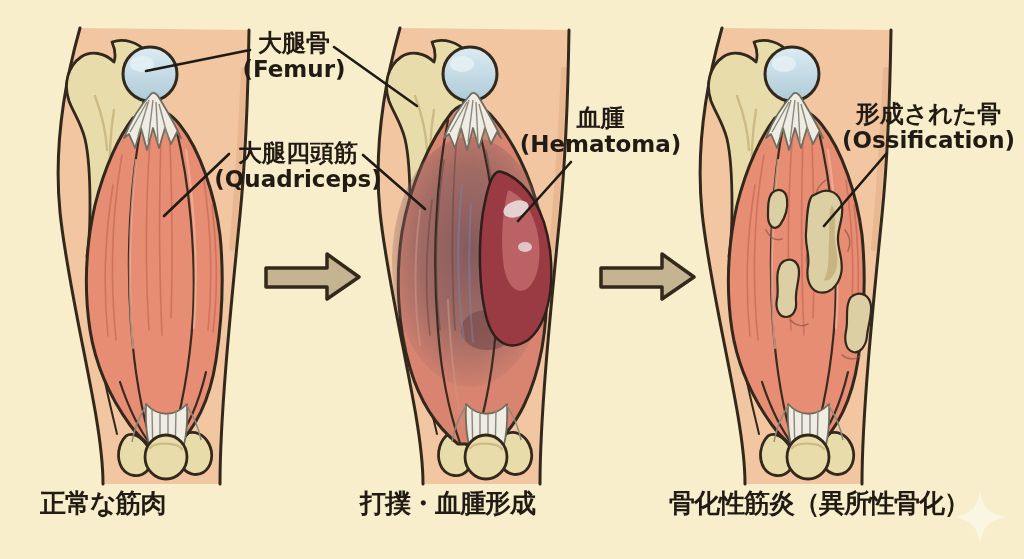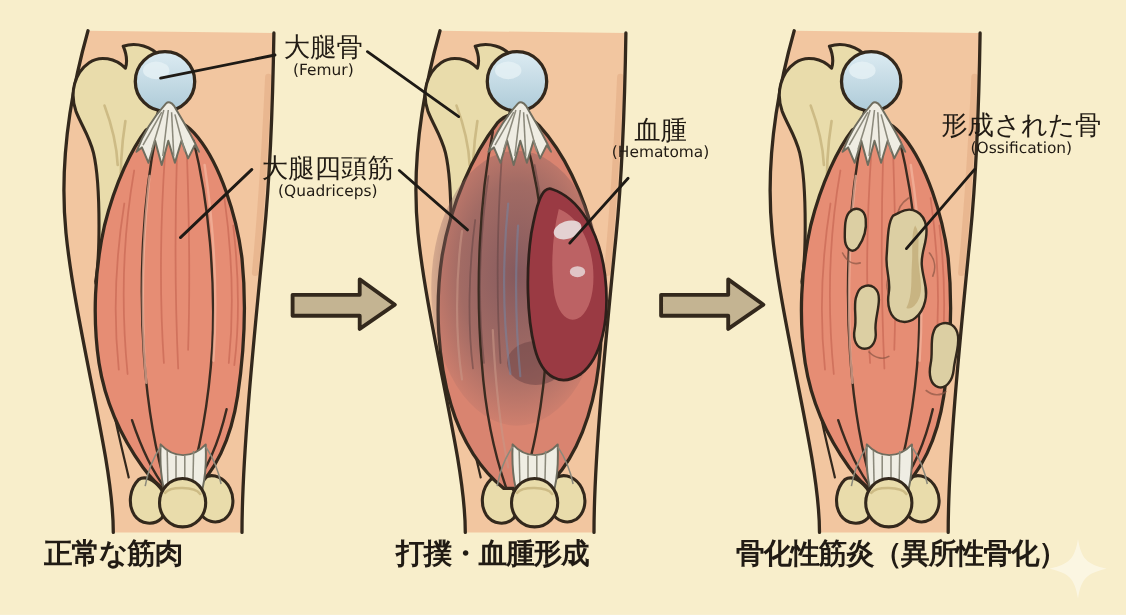--- a/index.html
+++ b/index.html
@@ -22,23 +22,23 @@
   .fiber{fill:none;stroke:#c05d4a;stroke-width:1.6;opacity:.55;stroke-linecap:round}
   .hfiber{fill:none;stroke:#f4b69f;stroke-width:2.2;opacity:.7;stroke-linecap:round}
   .fiber-d{fill:none;stroke:#5e403f;stroke-width:1.6;opacity:.5;stroke-linecap:round}
   .hfiber-d{fill:none;stroke:#c89685;stroke-width:2;opacity:.6;stroke-linecap:round}
   .vein{fill:none;stroke:#7585a3;stroke-width:2;opacity:.55;stroke-linecap:round}
   .hema{fill:var(--c-hematoma,#9a3a43);stroke:#2e1f1a;stroke-width:2.5;stroke-linejoin:round}
   .ossblob{fill:var(--c-ossifiedBone,#dccfa3);stroke:var(--c-outline,#33281c);stroke-width:2.2;stroke-linejoin:round}
   .squig{fill:none;stroke:#8a5645;stroke-width:1.5;opacity:.7;stroke-linecap:round}
   .leader{stroke:#1e1a15;stroke-width:2.6;stroke-linecap:round}
   .arrow{fill:var(--c-arrow,#c4b492);stroke:var(--c-outline,#33281c);stroke-width:3.5;stroke-linejoin:round}
-  .label{position:absolute;text-align:center;color:var(--c-text,#211b14);font-weight:normal;z-index:2}
+  .label{position:absolute;text-align:center;color:var(--c-text,#211b14);font-weight:bold;z-index:2}
   .label .jp{font-size:24px;line-height:1.12}
-  .label .en{font-size:14px;line-height:1.12}
+  .label .en{font-size:23px;line-height:1.12}
   .caption{position:absolute;top:486px;font-size:26px;font-weight:bold;
     color:var(--c-text,#211b14);text-align:left;z-index:2;letter-spacing:-1px}
 </style>
 </head>
 <body>
 
 <div class="stage">
 
   <svg class="art" width="1024" height="559" viewBox="0 0 1024 559">
     <defs>

